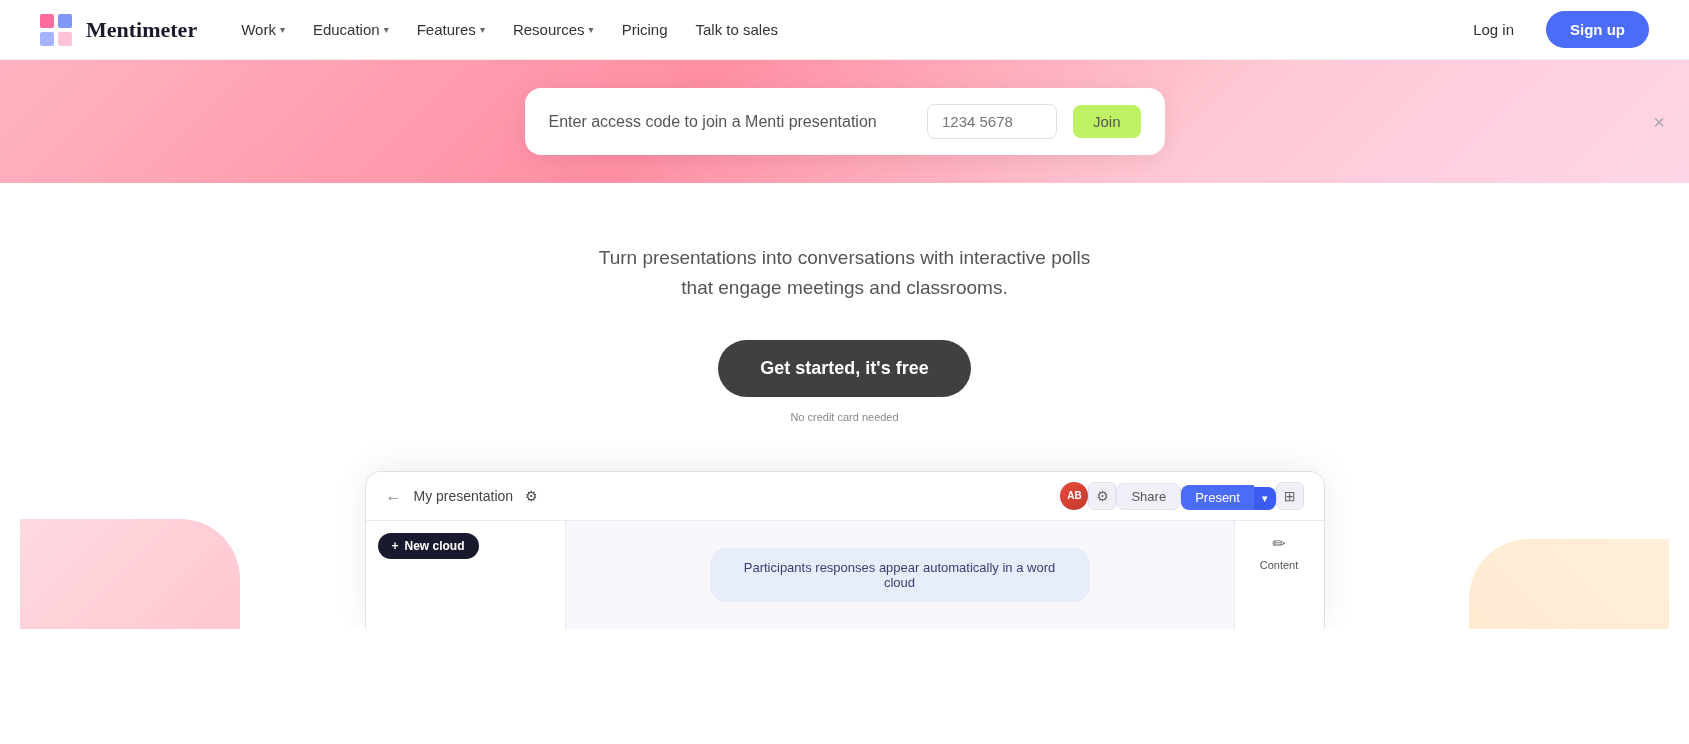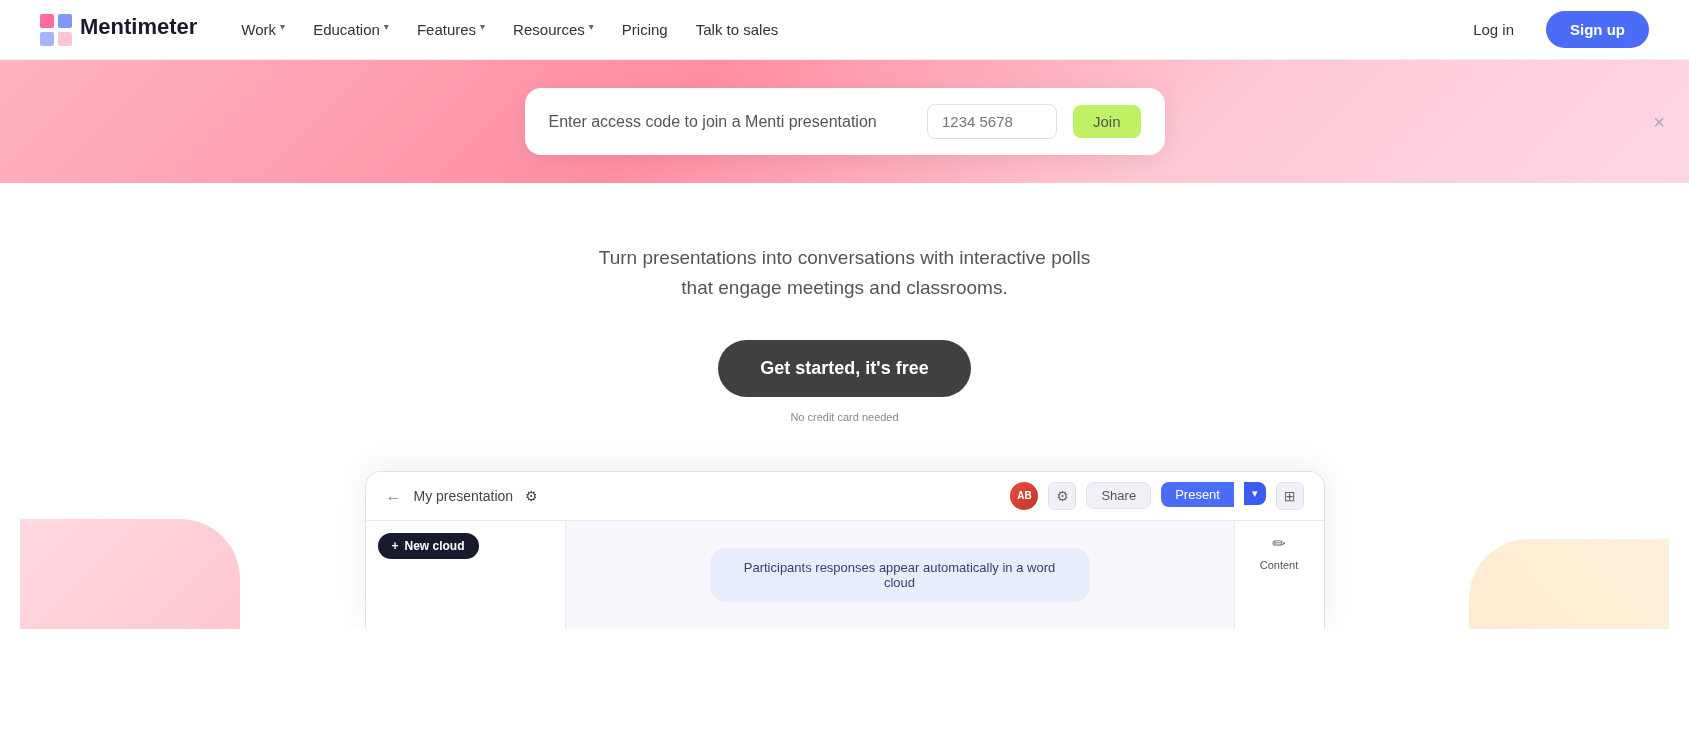--- a/index.html
+++ b/index.html
@@ -17,39 +17,40 @@
       position: relative;
       z-index: 10;
     }
     .navbar-left {
       display: flex;
       align-items: center;
       gap: 32px;
     }
     .logo {
       display: flex;
-      align-items: flex-start;
-      gap: 8px;
+      align-items: center;
+      gap: 14px;
       font-size: 22px;
       font-weight: 700;
       color: #1a1a2e;
       text-decoration: none;
+      font-family: Liberation Serif, serif;
     }
     .logo-icon {
       width: 32px;
       height: 32px;
     }
     .nav-links {
       display: flex;
       align-items: center;
       gap: 4px;
     }
     .nav-item {
       display: flex;
-      align-items: flex-start;
+      align-items: center;
       gap: 4px;
       padding: 8px 12px;
       font-size: 15px;
       font-weight: 500;
       color: #333;
       cursor: pointer;
       border-radius: 6px;
       text-decoration: none;
     }
     .chevron {
@@ -207,22 +208,21 @@
       gap: 12px;
       font-size: 14px;
       color: #444;
     }
     .mock-back-btn {
       color: #888;
       font-size: 16px;
     }
     .mock-topbar-right {
       display: flex;
-      align-items: flex-start;
-      gap: 10px;
+      align-items: flex-end;
     }
     .mock-avatar {
       width: 28px;
       height: 28px;
       border-radius: 50%;
       background: linear-gradient(135deg, #e74c3c, #c0392b);
       display: flex;
       align-items: center;
       justify-content: center;
       color: #fff;

